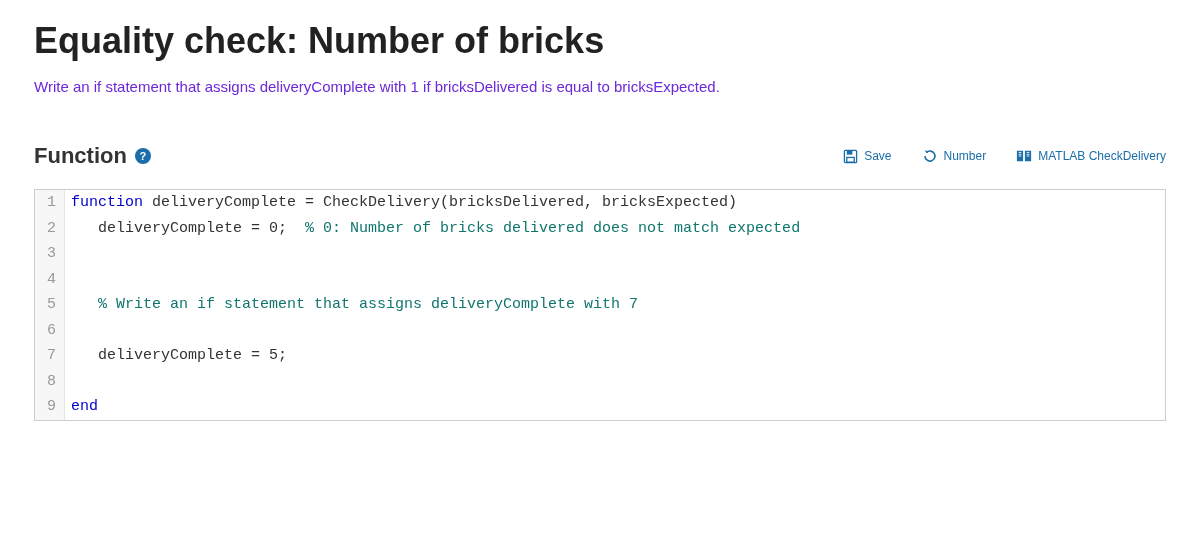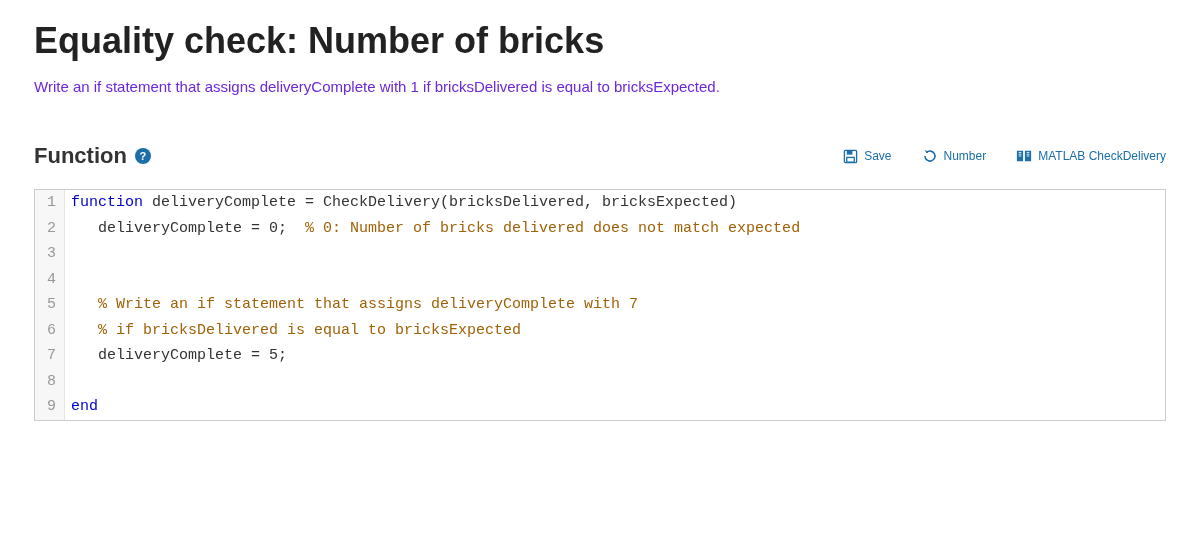--- a/index.html
+++ b/index.html
@@ -85,21 +85,21 @@
       flex-shrink: 0;
       user-select: none;
     }
     .code {
       padding-left: 6px;
       white-space: pre;
       color: #333;
       font-family: Liberation Mono, monospace;
     }
     .kw { color: #0000cc; }
-    .com { color: #a16207; }
+    .com { color: #0f766e; }
   </style>
 </head>
 <body>
 
 <h1 class="title">Equality check: Number of bricks</h1>
 <p class="instructions">Write an if statement that assigns deliveryComplete with 1 if bricksDelivered is equal to bricksExpected.</p>
 
 <div class="section-row">
   <div class="section-left">
     <span class="section-label">Function</span>
@@ -147,21 +147,20 @@
     <div class="line">
       <div class="gutter">4</div>
       <div class="code">&nbsp;</div>
     </div>
     <div class="line">
       <div class="gutter">5</div>
       <div class="code"><span>   </span><span class="com">% Write an if statement that assigns deliveryComplete with 7</span></div>
     </div>
     <div class="line">
       <div class="gutter">6</div>
-      <div class="code"><span>   </span><span class="com">% if bricksDelivered is equal to bricksExpected</span></div>
     </div>
     <div class="line">
       <div class="gutter">7</div>
       <div class="code"><span>   deliveryComplete = 5;</span></div>
     </div>
     <div class="line">
       <div class="gutter">8</div>
       <div class="code">&nbsp;</div>
     </div>
     <div class="line">

